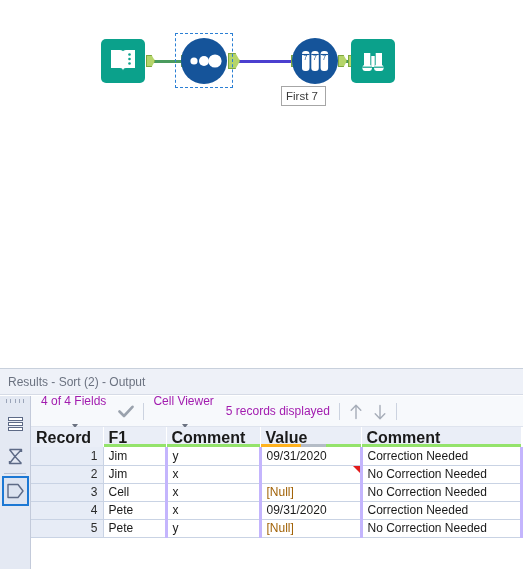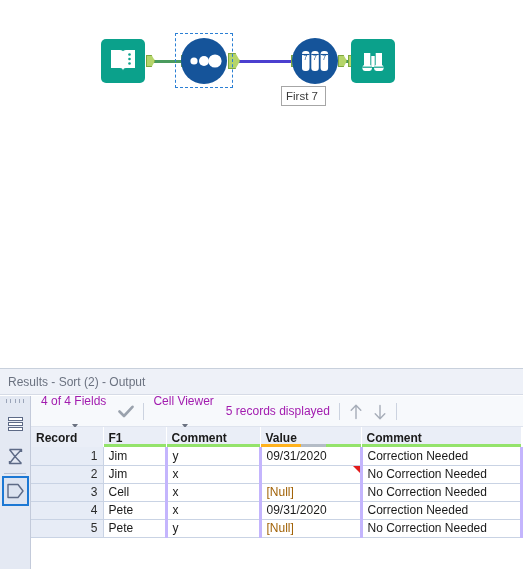--- a/index.html
+++ b/index.html
@@ -199,21 +199,21 @@
   table {
     border-collapse: collapse;
     table-layout: fixed;
     font-size: 12px;
   }
   th {
     background: #eaeef7;
     font-weight: bold;
     color: #1a1a1a;
     text-align: left;
-    font-size: 12px;
+    font-size: 16px;
     padding: 2px 0 0 5px;
     height: 20px;
     box-sizing: border-box;
     border-right: 1px solid #ffffff;
     position: relative;
     vertical-align: middle;
   }
   th .qbar {
     position: absolute;
     left: 0; bottom: 0;

